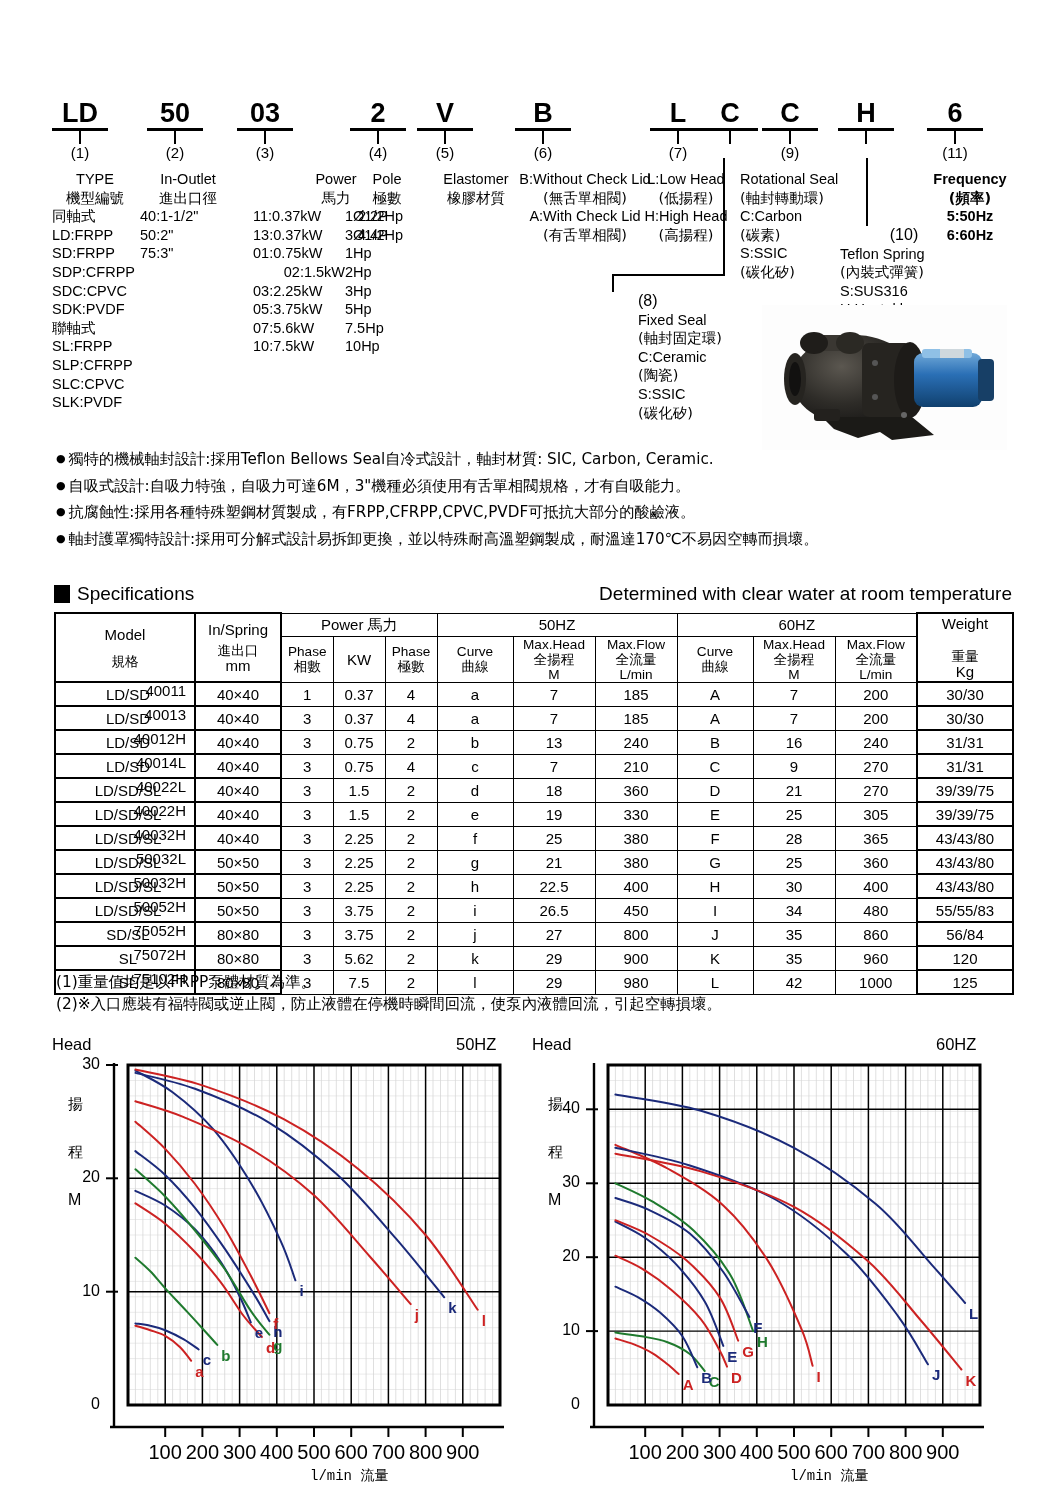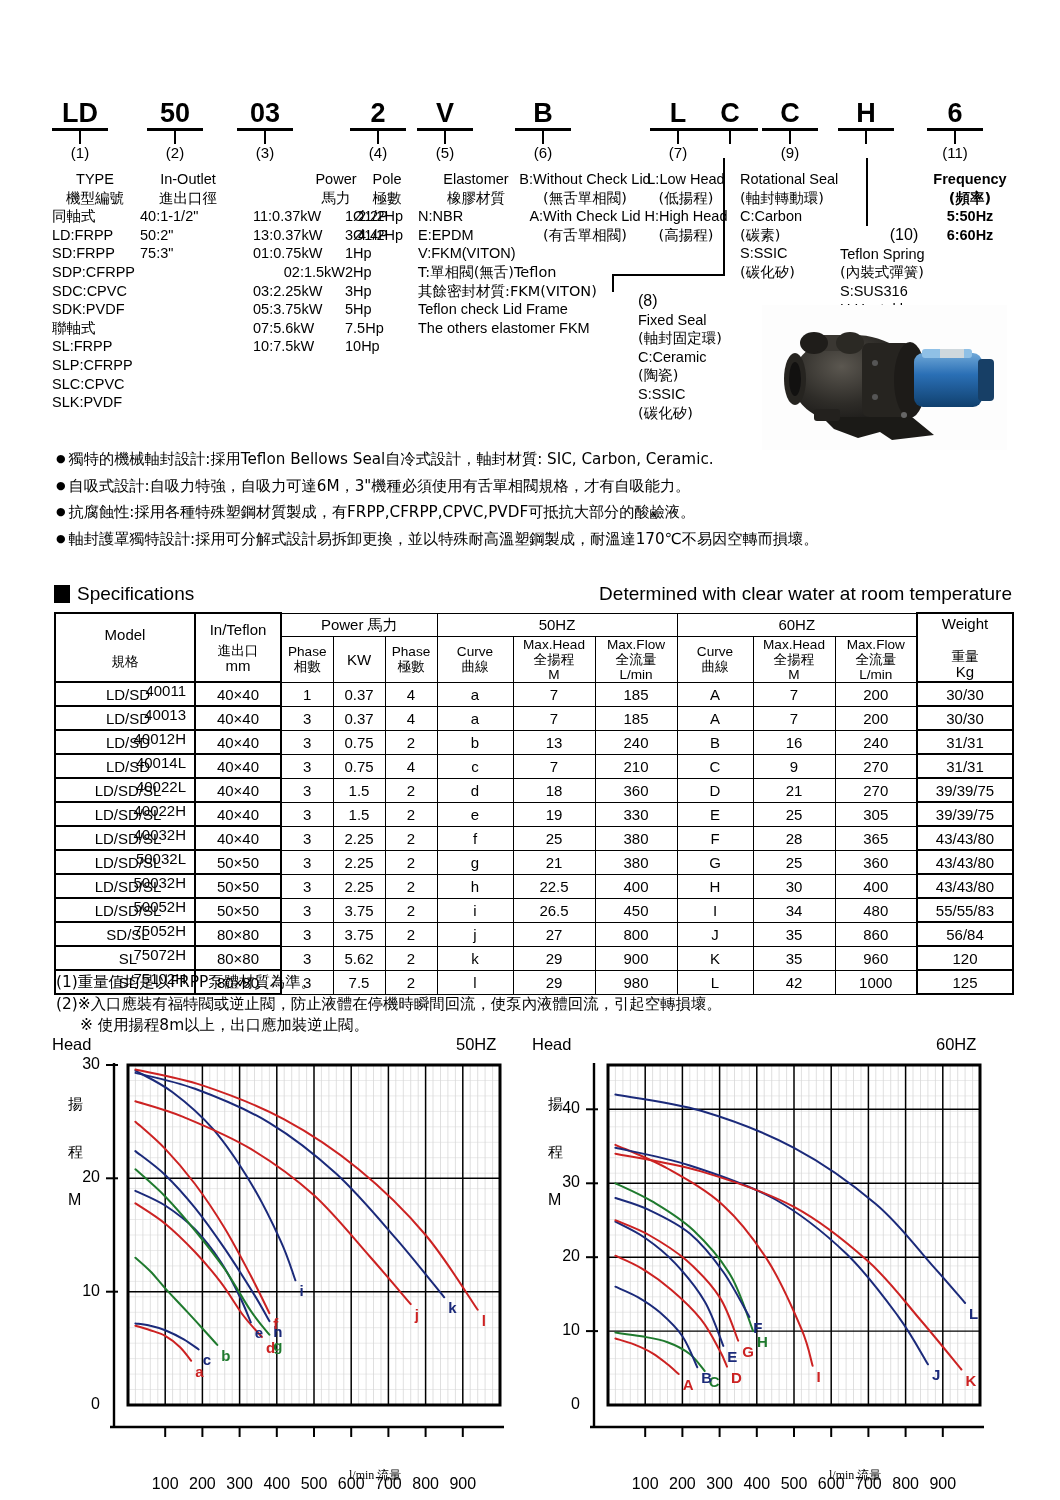--- a/index.html
+++ b/index.html
@@ -68,22 +68,22 @@
          font-family:"DejaVu Sans","Liberation Sans",sans-serif;}
   .notes .ind{padding-left:24px;}
 
   
   .chart-wrap{position:absolute;}
   .chart-title-l{position:absolute;font-size:16.5px;}
   .chart-hz{position:absolute;font-size:16.5px;}
   .axis-cn{position:absolute;font-size:15px;font-family:"DejaVu Sans","Liberation Sans",sans-serif;}
   .axis-m{position:absolute;font-size:16px;}
   .ytick{position:absolute;font-size:16px;text-align:right;}
-  .xtick{position:absolute;font-size:16px;text-align:center;margin-top:34px;}
-  .xlabel{position:absolute;font-size:12px;font-family:Liberation Serif, serif;margin-left:39px;}
+  .xtick{position:absolute;font-size:20px;text-align:center;}
+  .xlabel{position:absolute;font-size:14px;font-family:Liberation Mono, monospace;}
   .clabel{position:absolute;font-size:15px;font-weight:bold;}
 </style>
 </head>
 <body>
 
 <div class="page">
 
 
   <div class="codebar" id="codebar">
       <div class="code-cell" style="left: 48px; top: 0px; width: 64px;">
@@ -209,29 +209,20 @@
       <div class="hd cn">極數</div>
       <div id="c4rows">
           <div class="lg-row">2:2P</div>
           <div class="lg-row">4:4P</div>
         </div>
     </div>
 
     <div class="lg-col" style="left:418px;top:0;width:116px;">
       <div class="hd">Elastomer</div>
       <div class="hd cn">橡膠材質</div>
-      <div id="c5rows">
-          <div class="lg-row">N:NBR</div>
-          <div class="lg-row">E:EPDM</div>
-          <div class="lg-row">V:FKM(VITON)</div>
-          <div class="lg-row cn">T:單相閥(無舌)Teflon</div>
-          <div class="lg-row cn">其餘密封材質:FKM(VITON)</div>
-          <div class="lg-row">Teflon check Lid Frame</div>
-          <div class="lg-row">The others elastomer FKM</div>
-        </div>
     </div>
 
     <div class="lg-col" style="left:490px;top:0;width:190px;">
       <div id="c6rows">
           <div class="lg-row ctr">B:Without Check Lid</div>
           <div class="lg-row ctr cn">(無舌單相閥)</div>
           <div class="lg-row ctr">A:With Check Lid</div>
           <div class="lg-row ctr cn">(有舌單相閥)</div>
         </div>
     </div>
@@ -350,21 +341,21 @@
         <col style="width:82px">
         <col style="width:96px">
     </colgroup>
     <thead>
       <tr>
         <th rowspan="2" class="outer">
           <div>Model</div>
           <div class="hdcn" style="margin-top:12px">規格</div>
         </th>
         <th rowspan="2" class="outer">
-          <div>In/Teflon</div>
+          <div>In/Spring</div>
           <div class="hdcn" style="margin-top:6px">進出口</div>
           <div>mm</div>
         </th>
         <th colspan="3">Power 馬力</th>
         <th colspan="3">50HZ</th>
         <th colspan="3">60HZ</th>
         <th rowspan="2" class="outer">
           <div>Weight</div>
           <div class="hdcn" style="margin-top:18px">重量</div>
           <div>Kg</div>
@@ -592,21 +583,20 @@
           <td>42</td>
           <td>1000</td>
           <td class="outer">125</td>
         </tr>
       </tbody>
   </table>
 
   <div class="notes" id="notes">
       <div>(1)重量值均是以FRPP泵體材質為準。</div>
       <div>(2)※入口應裝有福特閥或逆止閥，防止液體在停機時瞬間回流，使泵內液體回流，引起空轉損壞。</div>
-      <div class="ind">※ 使用揚程8m以上，出口應加裝逆止閥。</div>
     </div>
 
   <div class="chart-wrap" id="chart0" style="left:52px;top:1035px;width:470px;height:420px;"><svg width="470" height="420" viewBox="0 0 470 420">
         <line x1="83.4" y1="30" x2="83.4" y2="370" stroke="#c9c9c9" stroke-width="0.6"></line>
         <line x1="90.9" y1="30" x2="90.9" y2="370" stroke="#c9c9c9" stroke-width="0.6"></line>
         <line x1="98.3" y1="30" x2="98.3" y2="370" stroke="#c9c9c9" stroke-width="0.6"></line>
         <line x1="105.8" y1="30" x2="105.8" y2="370" stroke="#c9c9c9" stroke-width="0.6"></line>
         <line x1="120.6" y1="30" x2="120.6" y2="370" stroke="#c9c9c9" stroke-width="0.6"></line>
         <line x1="128.1" y1="30" x2="128.1" y2="370" stroke="#c9c9c9" stroke-width="0.6"></line>
         <line x1="135.5" y1="30" x2="135.5" y2="370" stroke="#c9c9c9" stroke-width="0.6"></line>

